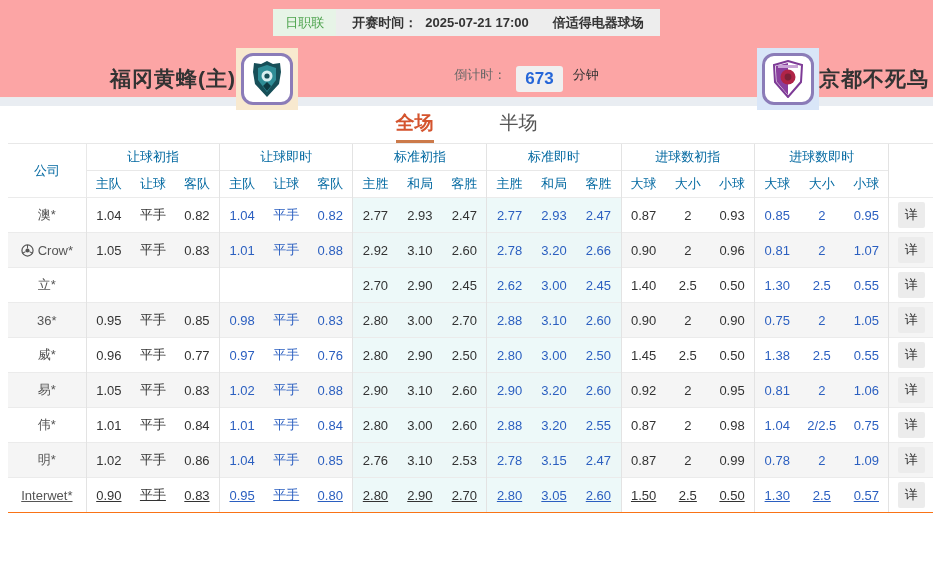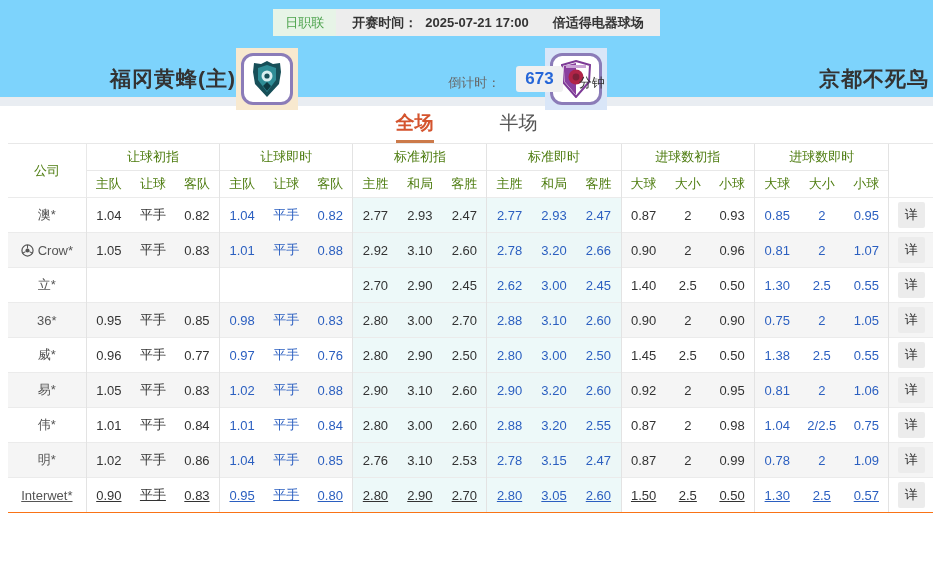--- a/index.html
+++ b/index.html
@@ -1,56 +1,56 @@
 <!DOCTYPE html>
 <html><head>
 <meta charset="utf-8">
 <style>
   * { margin:0; padding:0; box-sizing:border-box; }
   html,body { background:#fff; }
   body { font-family:"Liberation Sans","DejaVu Sans",sans-serif; color:#333; }
   .page { position:relative; width:933px; height:587px; overflow:hidden; background:#fff; }
 
   
-  .match-header { height:98px; background:#7dd3fc; border-bottom:1px solid #ececec; position:relative; }
+  .match-header { height:98px; background:#fca5a5; border-bottom:1px solid #ececec; position:relative; }
   .info-bar { display:flex; justify-content:center; align-items:stretch; padding-top:9px; height:36px; }
   .league-badge { background:#e7f4e7; color:#4da34d; font-size:13px; padding:5px 12px; display:flex; align-items:center; }
   .match-meta { background:#ededed; color:#333; font-size:13px; font-weight:bold; padding:5px 16px; display:flex; align-items:center; gap:8px; }
   .match-meta .venue { margin-left:16px; }
 
   .teams-row { display:grid; grid-template-columns:1fr auto 1fr; align-items:center; height:86px; padding:0 2px; }
   .team-side { display:flex; align-items:center; }
   .team-side.home { justify-content:flex-start; padding-left:108px; }
-  .team-side.away { justify-content:space-between; padding-right:2px; }
+  .team-side.away { justify-content:flex-end; padding-right:2px; }
   .team-name { font-size:21px; font-weight:bold; color:#333; letter-spacing:1px; }
   .logo-box { width:62px; height:62px; display:flex; align-items:center; justify-content:center; }
   .logo-box.home-bg { background:#f8e9cf; }
   .logo-box.away-bg { background:#d9e6f8; }
   .logo-inner { width:52px; height:52px; background:#fff; border:3px solid #8b7cb8; border-radius:12px; display:flex; align-items:center; justify-content:center; }
 
-  .countdown { display:flex; align-items:flex-end; gap:16px; font-size:13px; color:#666; transform:translateX(60px); }
+  .countdown { display:flex; align-items:flex-start; gap:10px; font-size:13px; color:#666; transform:translateX(60px); }
   .countdown .cd-value { background:#f0f0f0; color:#2566d8; font-weight:bold; font-size:17px; padding:3px 9px; border-radius:3px; }
   .countdown .cd-unit { color:#333; }
 
   
   .nav-bar { height:37px; display:flex; align-items:center; justify-content:center; gap:38px; background:#fff; }
   .nav-tab { font-size:15px; font-weight:600; color:#333; cursor:pointer; white-space:nowrap; }
   .nav-tab.active { background:#e8490f; color:#fff; padding:7px 17px; border-radius:17px; }
   .page-band { height:8px; background:#e9edf2; }
 
   
   .subtab-row { height:37px; display:flex; align-items:center; justify-content:center; gap:66px; background:#fff; }
   .subtab { font-size:19px; color:#555; cursor:pointer; height:100%; display:flex; align-items:center; border-bottom:3px solid transparent; }
   .subtab.active { color:#d4542e; font-weight:bold; border-bottom-color:#cc7a4a; }
 
   
   .table-wrap { padding:0 0 0 8px; overflow:hidden; }
   table { border-collapse:collapse; table-layout:fixed; }
   th, td { text-align:center; vertical-align:middle; font-weight:normal; }
-  thead th { color:#4d7c0f; font-size:13px; height:27px; border-top:1px solid #e8e8e8; background:#fff; }
+  thead th { color:#0369a1; font-size:13px; height:27px; border-top:1px solid #e8e8e8; background:#fff; }
   thead th.corner { border-right:1px solid #e8e8e8; }
   tbody td { font-size:13px; color:#333; height:35px; border-top:1px solid #ebebeb; }
   tbody tr.stripe td { background:#f5f5f5; }
   td.tint, tbody tr.stripe td.tint { background-color:rgba(140,215,215,0.16); }
   tbody tr.stripe td.tint { background-color:rgba(120,195,200,0.14); background-blend-mode:multiply; }
   .group-start { border-left:1px solid #e3e3e3; }
   td.live { color:#2b5fc0; }
   td.company-cell { color:#555; border-right:1px solid #e3e3e3; }
   .company-flex { display:flex; align-items:center; justify-content:center; gap:4px; }
   td.detail-cell { border-left:1px solid #e3e3e3; }

